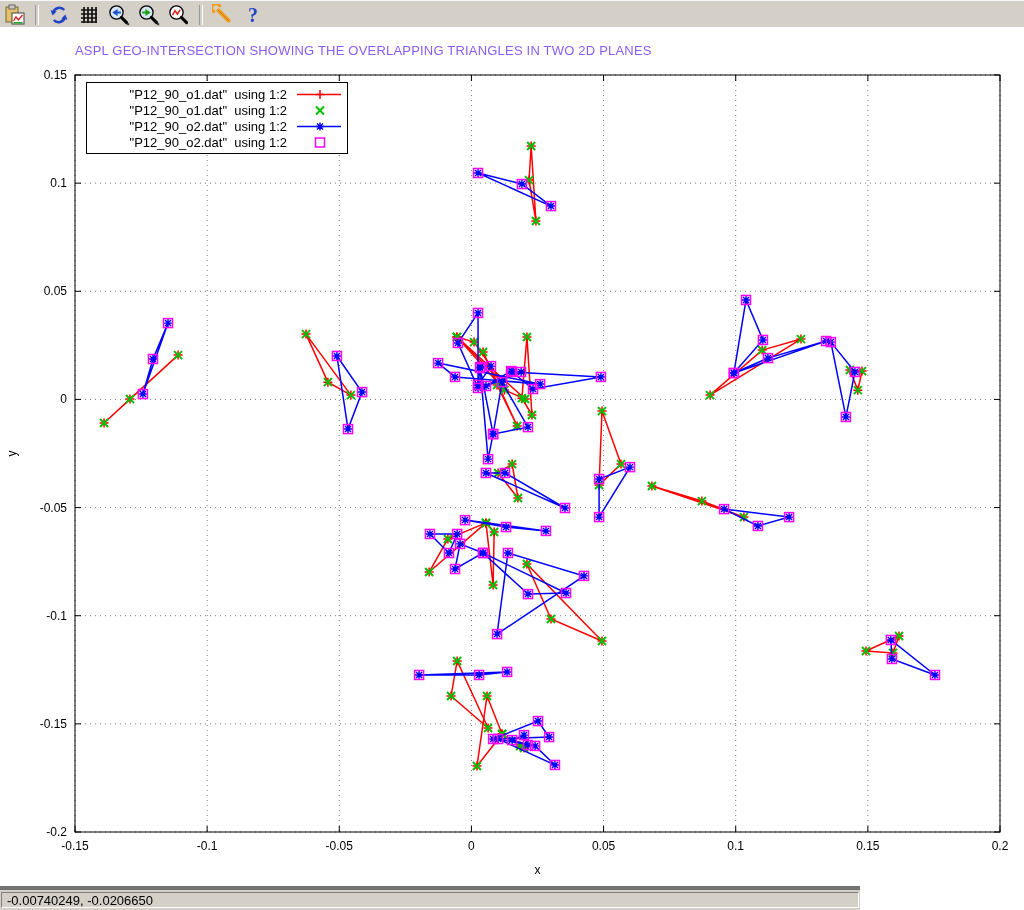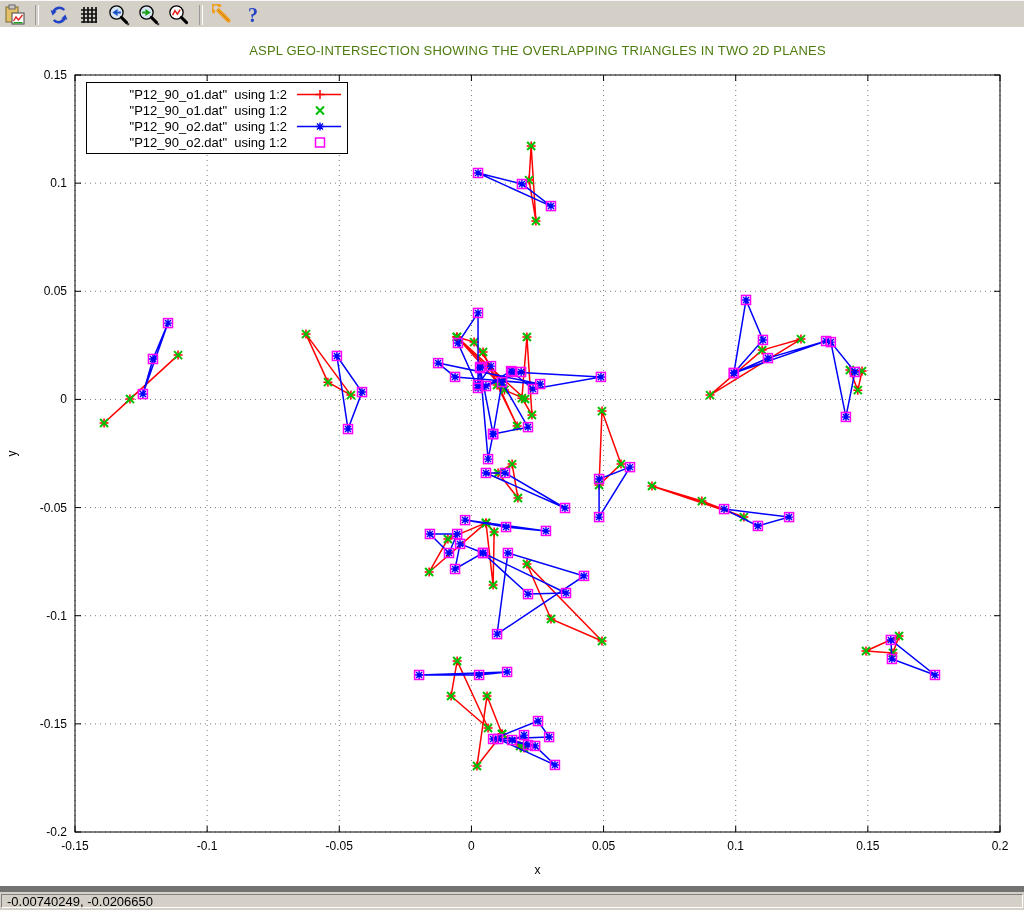--- a/index.html
+++ b/index.html
@@ -8,31 +8,31 @@
   
   #toolbar{position:absolute;left:0;top:0;width:1024px;height:27px;background:#d4d0c8;
            border-top:1px solid #f8f8f8;border-bottom:1px solid #c0bcb4;
            display:flex;align-items:center;}
   .tb-btn{width:26px;height:24px;margin:0 1px;display:flex;align-items:center;justify-content:center;
           border:1px solid transparent;}
   .tb-sep{width:2px;height:20px;margin:0 5px;border-left:1px solid #9a9a9a;border-right:1px solid #ffffff;}
   
   #canvas{position:absolute;left:0;top:27px;width:1024px;height:859px;background:#ffffff;}
   #plot{position:absolute;left:0;top:0;}
-  #chart-title{position:absolute;left:75px;top:16px;width:925px;text-align:center;
-               font-size:13px;color:#4d7c0f;letter-spacing:.2px;}
+  #chart-title{position:absolute;left:75px;top:16px;width:925px;text-align:left;
+               font-size:13px;color:#8b5cf6;letter-spacing:.2px;}
   
   #legend{position:absolute;left:86px;top:55px;width:262px;border:1px solid #000;background:#fff;
           padding:3px 4px 3px 0;box-sizing:border-box;}
   .lg-row{display:flex;align-items:center;justify-content:flex-end;height:16px;}
   .lg-label{font-size:13px;color:#000;white-space:pre;}
   .lg-sample{width:50px;height:15px;margin-left:6px;flex:0 0 auto;}
   
-  #statusbar{position:absolute;left:0;top:886px;width:1024px;height:24px;background:#d4d0c8;
-             border-top:6px solid #737373;box-sizing:border-box;}
+  #statusbar{position:absolute;left:0;top:886px;width:860px;height:24px;background:#d4d0c8;
+             border-top:4px solid #737373;box-sizing:border-box;}
   #status-field{position:absolute;left:1px;right:1px;top:2px;bottom:2px;
                 border:1px solid;border-color:#808080 #ffffff #ffffff #808080;
                 display:flex;align-items:center;padding-left:5px;
                 font-size:13px;color:#000;}
 </style>
 </head>
 <body>
 
 <div id="window">
 

